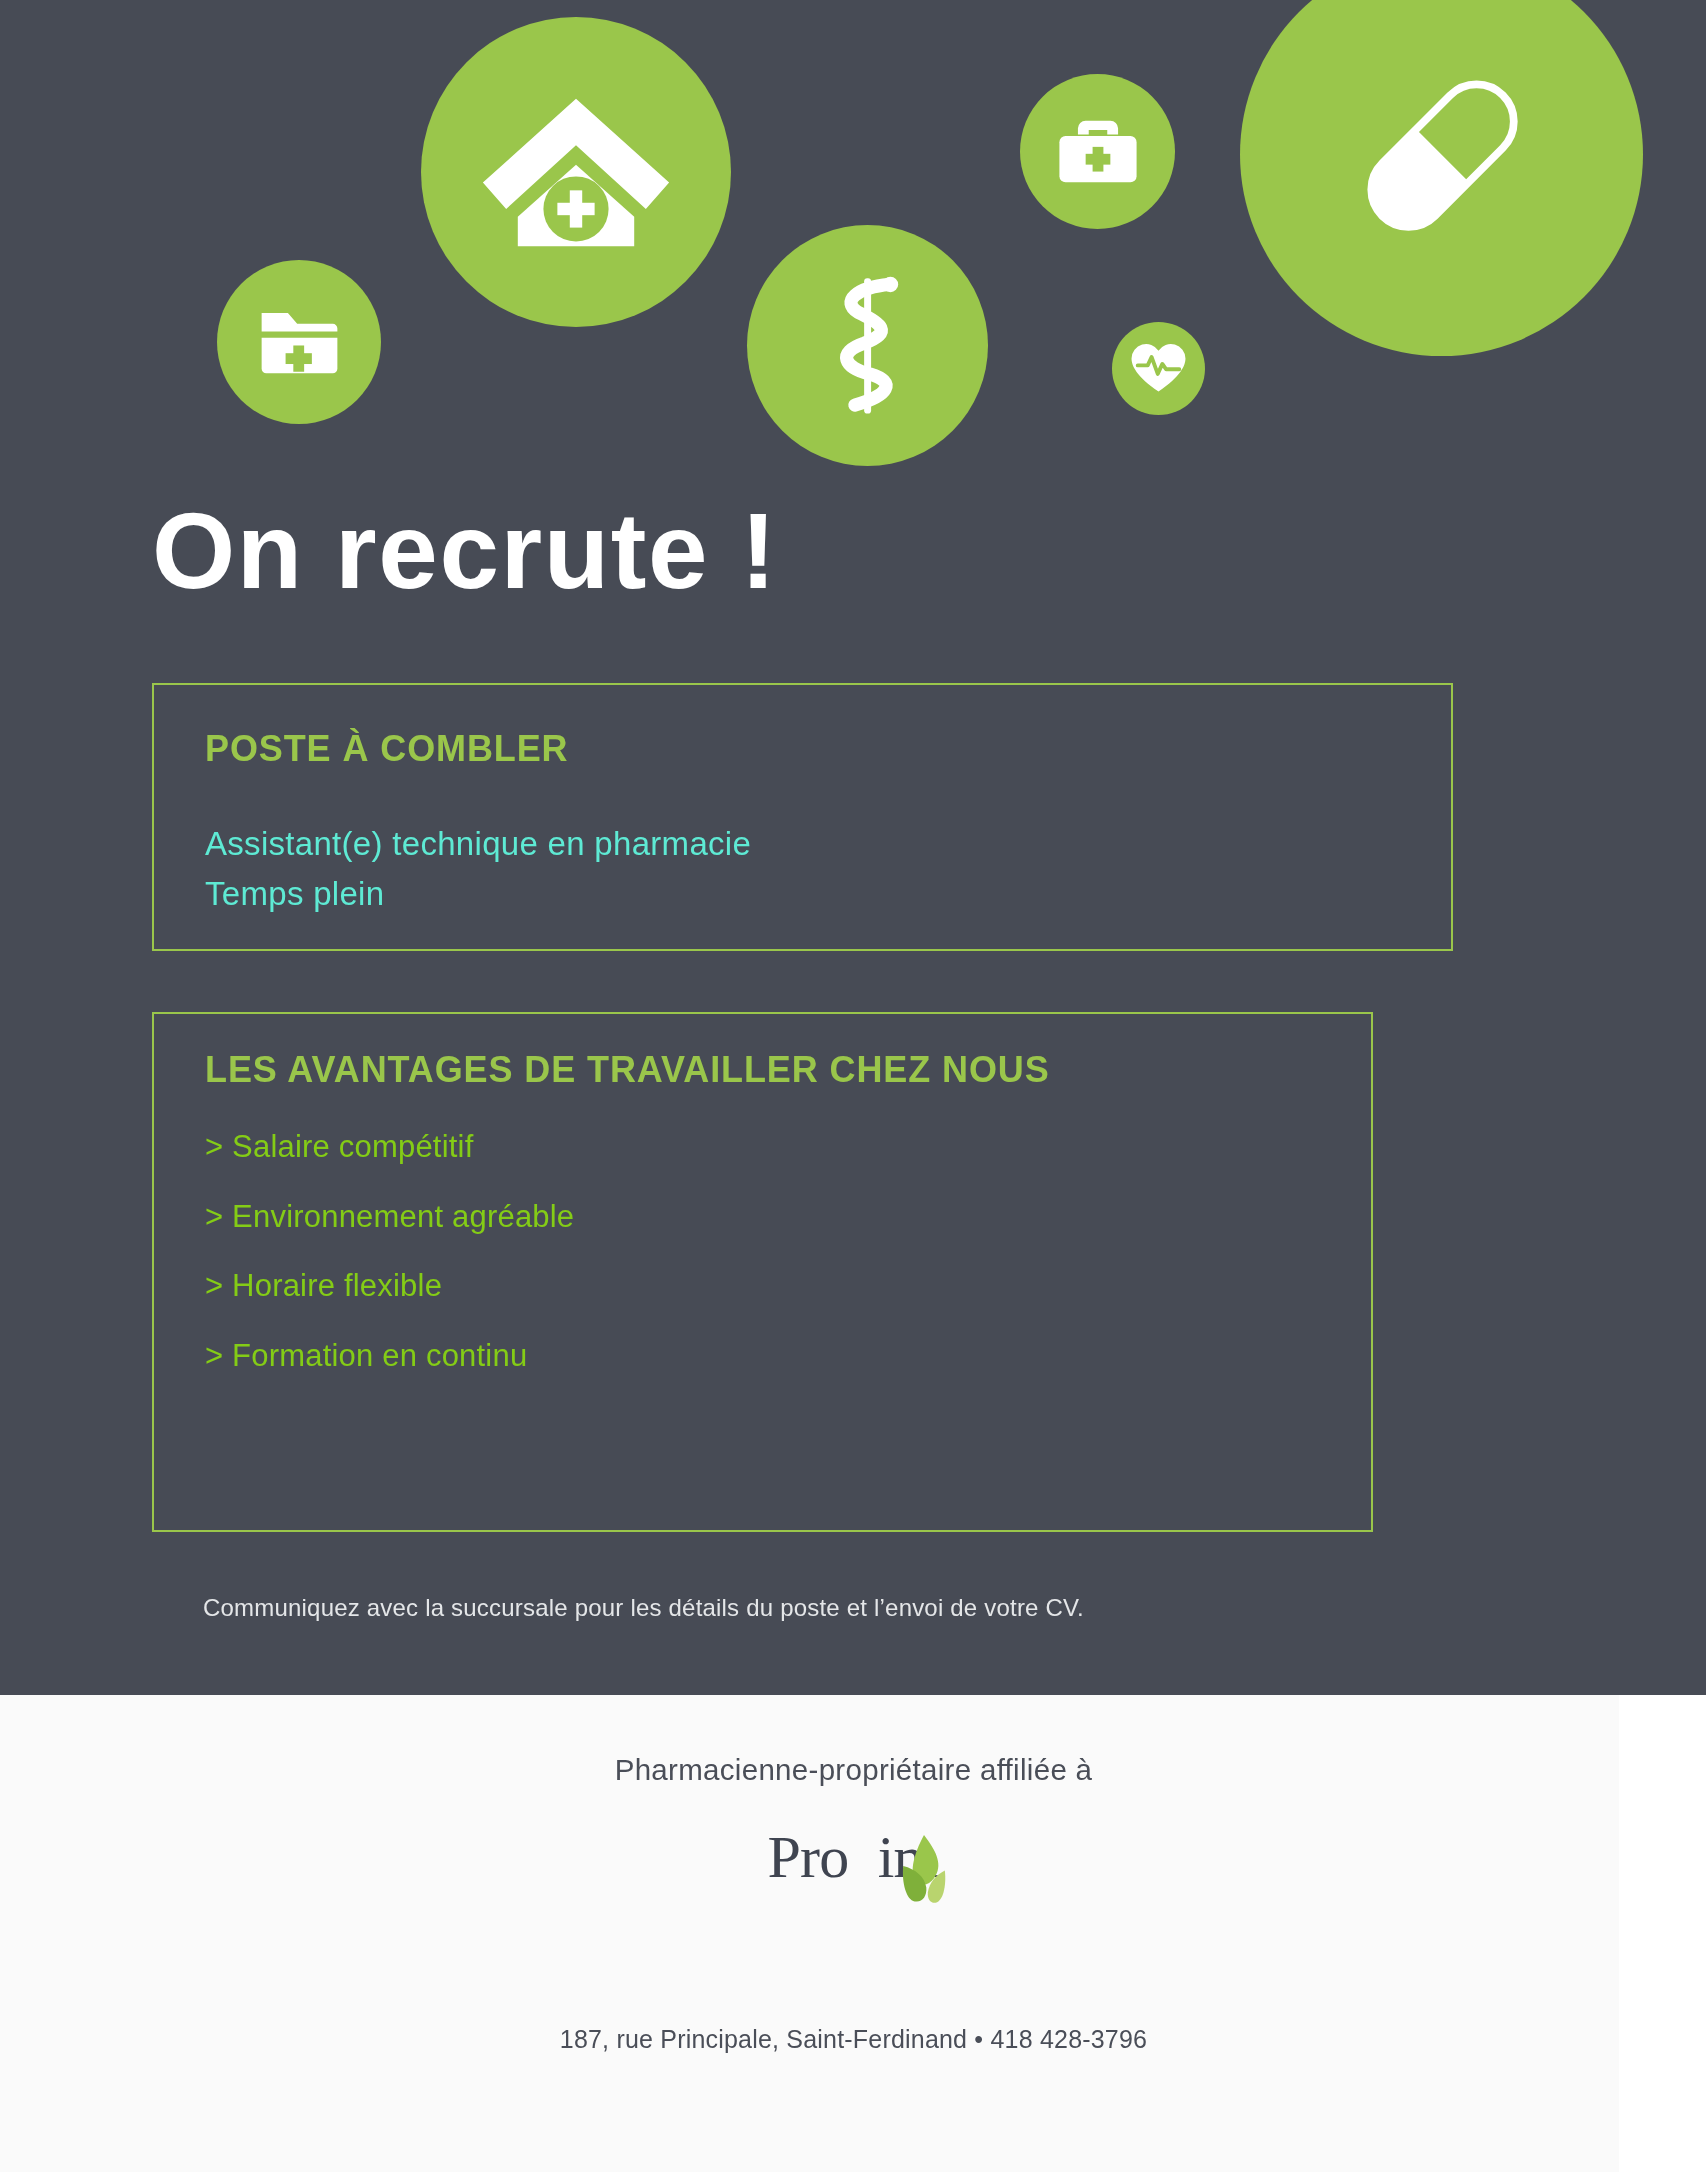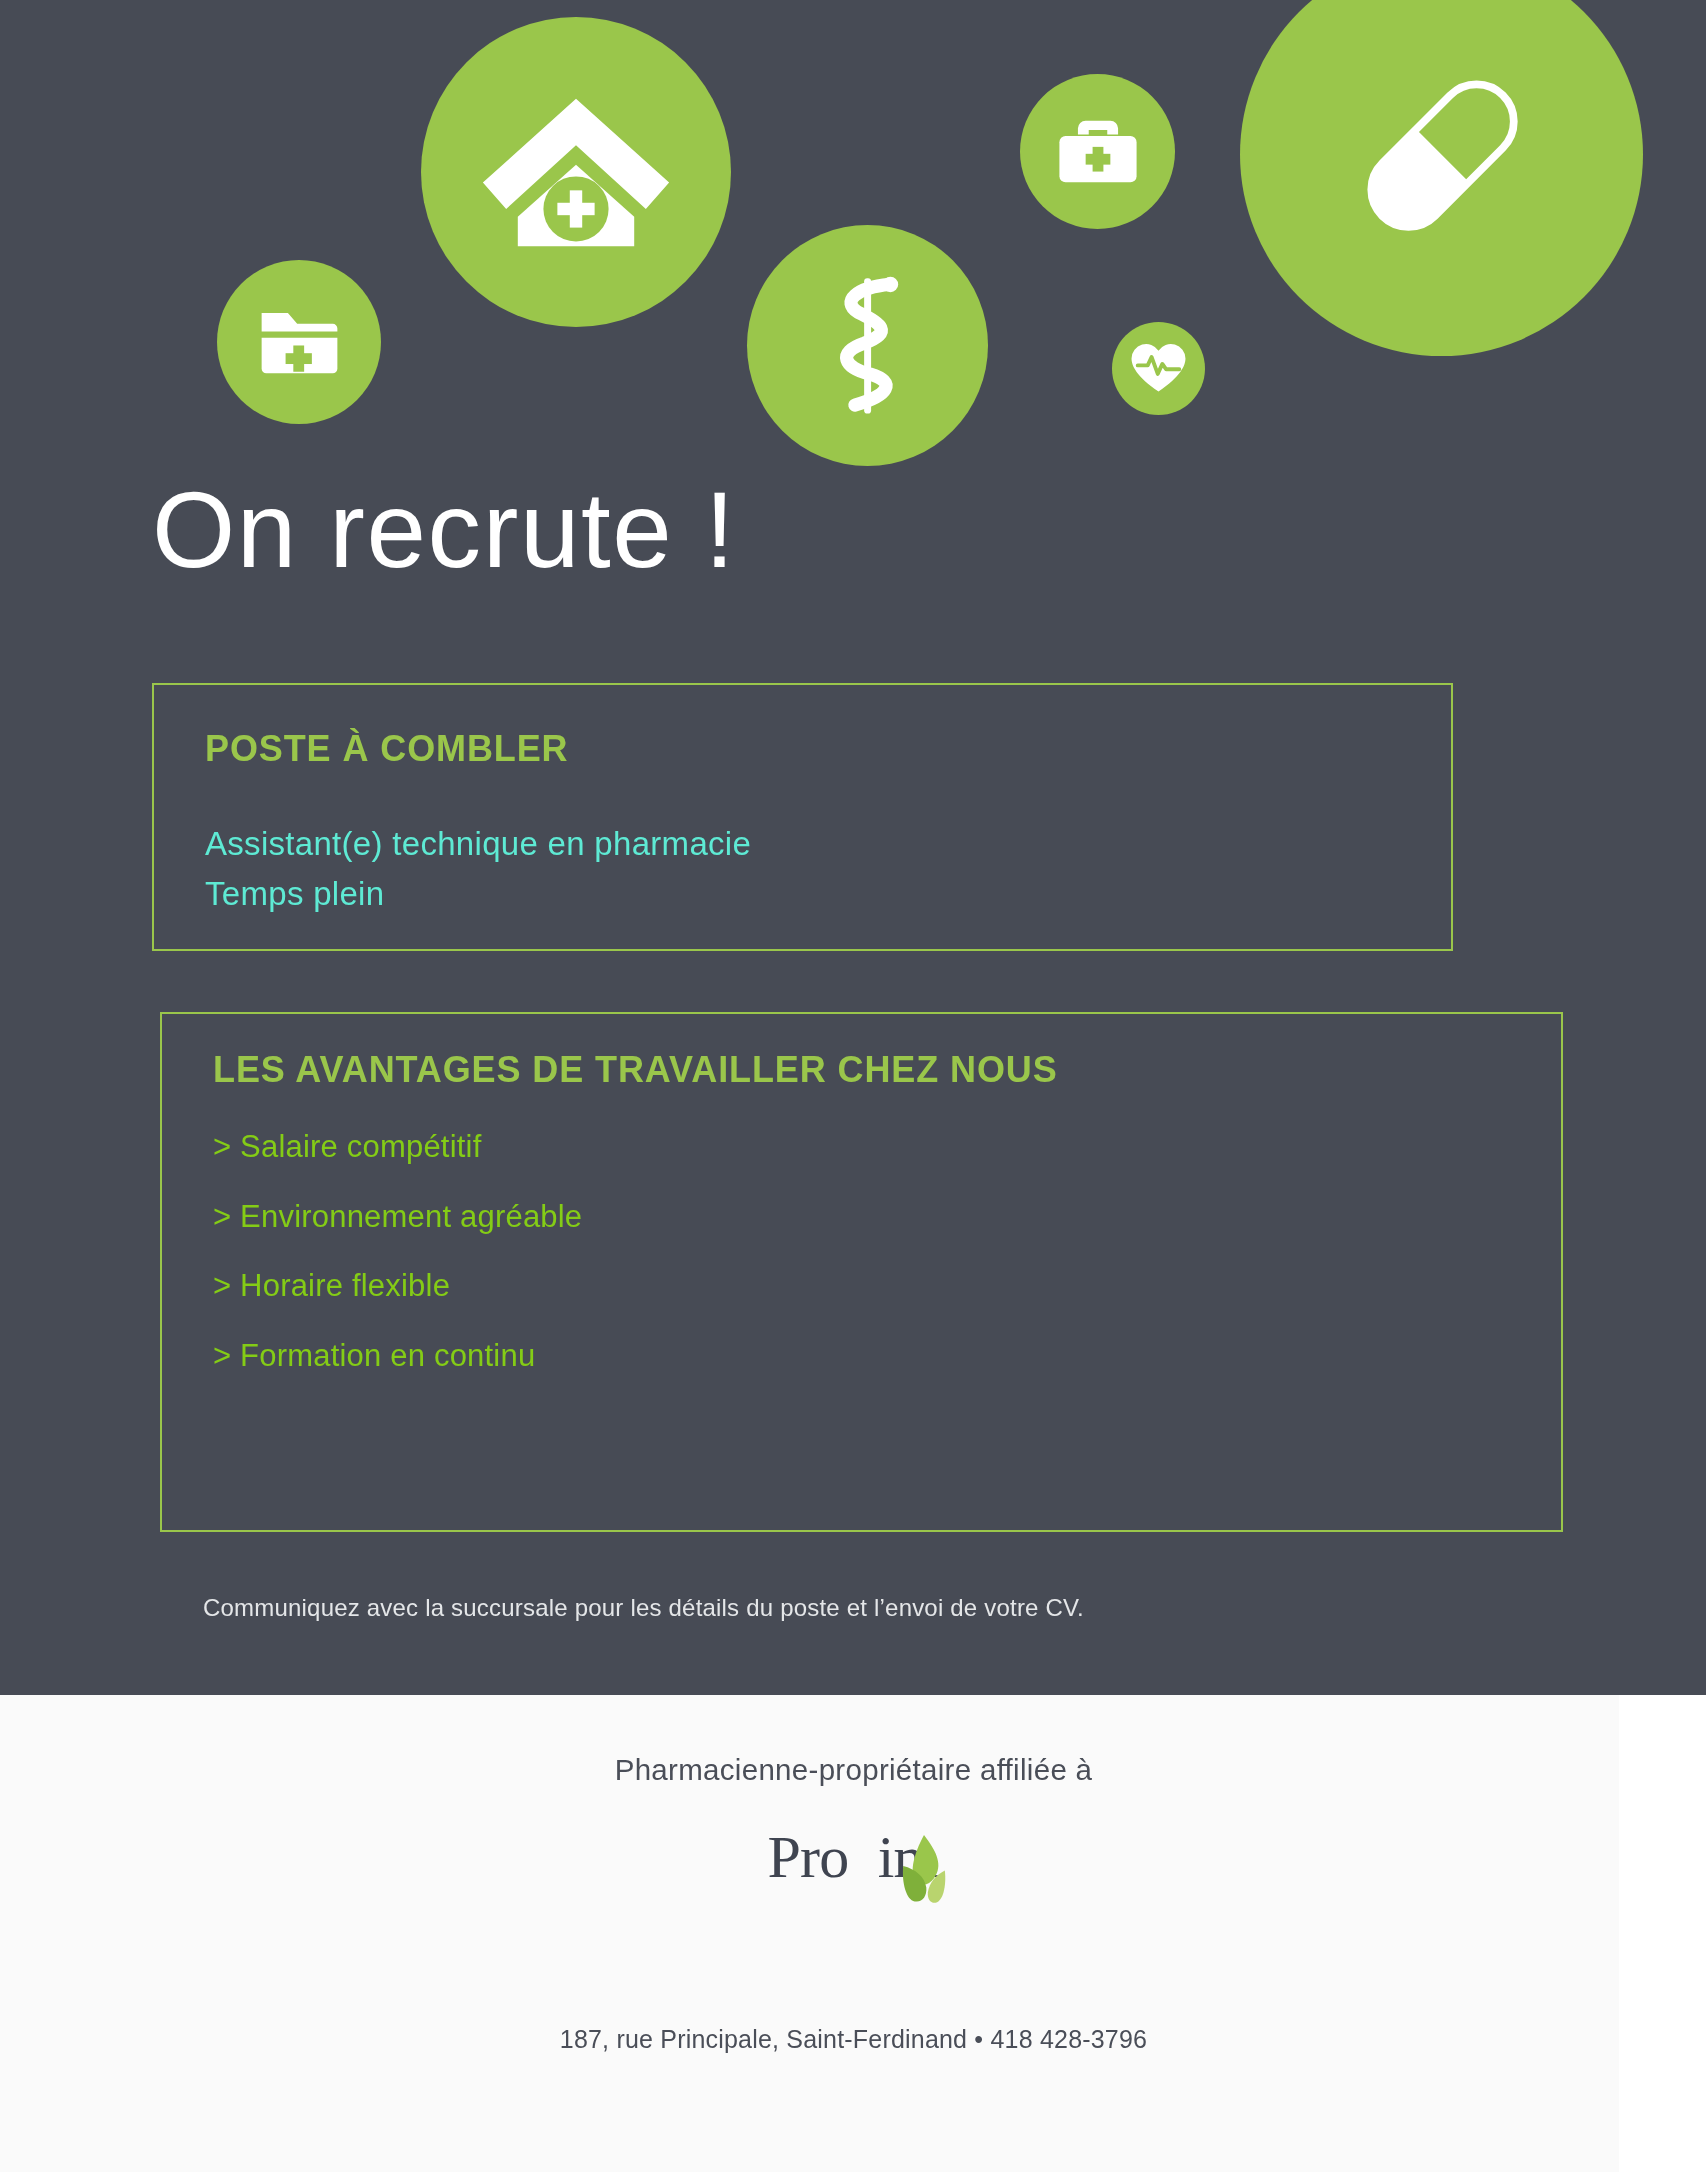--- a/index.html
+++ b/index.html
@@ -44,47 +44,46 @@
   #bubble-house    { left: 421px;  top: 17px;   width: 310px; height: 310px; }
   #bubble-rod      { left: 747px;  top: 225px;  width: 241px; height: 241px; }
   #bubble-kit      { left: 1020px; top: 74px;   width: 155px; height: 155px; }
   #bubble-heart    { left: 1112px; top: 322px;  width: 93px; height: 93px; }
   #bubble-pill     { left: 1240px; top: -47px;  width: 403px; height: 403px; }
 
   
   .headline {
     position: absolute;
     left: 152px;
-    top: 477px;
+    top: 498px;
     color: #ffffff;
     font-size: 107px;
-    font-weight: 400;
+    font-weight: 700;
     letter-spacing: 1.6px;
     line-height: 1;
     white-space: nowrap;
   }
 
   
   .box {
     position: absolute;
     border: 2.3px solid #9ac64b;
     box-sizing: border-box;
   }
   #box-poste {
     left: 152px;
     top: 683px;
     width: 1301px;
     height: 268px;
   }
   #box-avantages {
     left: 152px;
     top: 1012px;
-    width: 1403px;
+    width: 1221px;
     height: 520px;
-    margin-left: 8px;
   }
   .box-title {
     position: absolute;
     color: #9ac64b;
     font-size: 36px;
     font-weight: bold;
     letter-spacing: 0.9px;
     white-space: nowrap;
   }
   #box-poste .box-title { left: 51px; top: 43px; }

